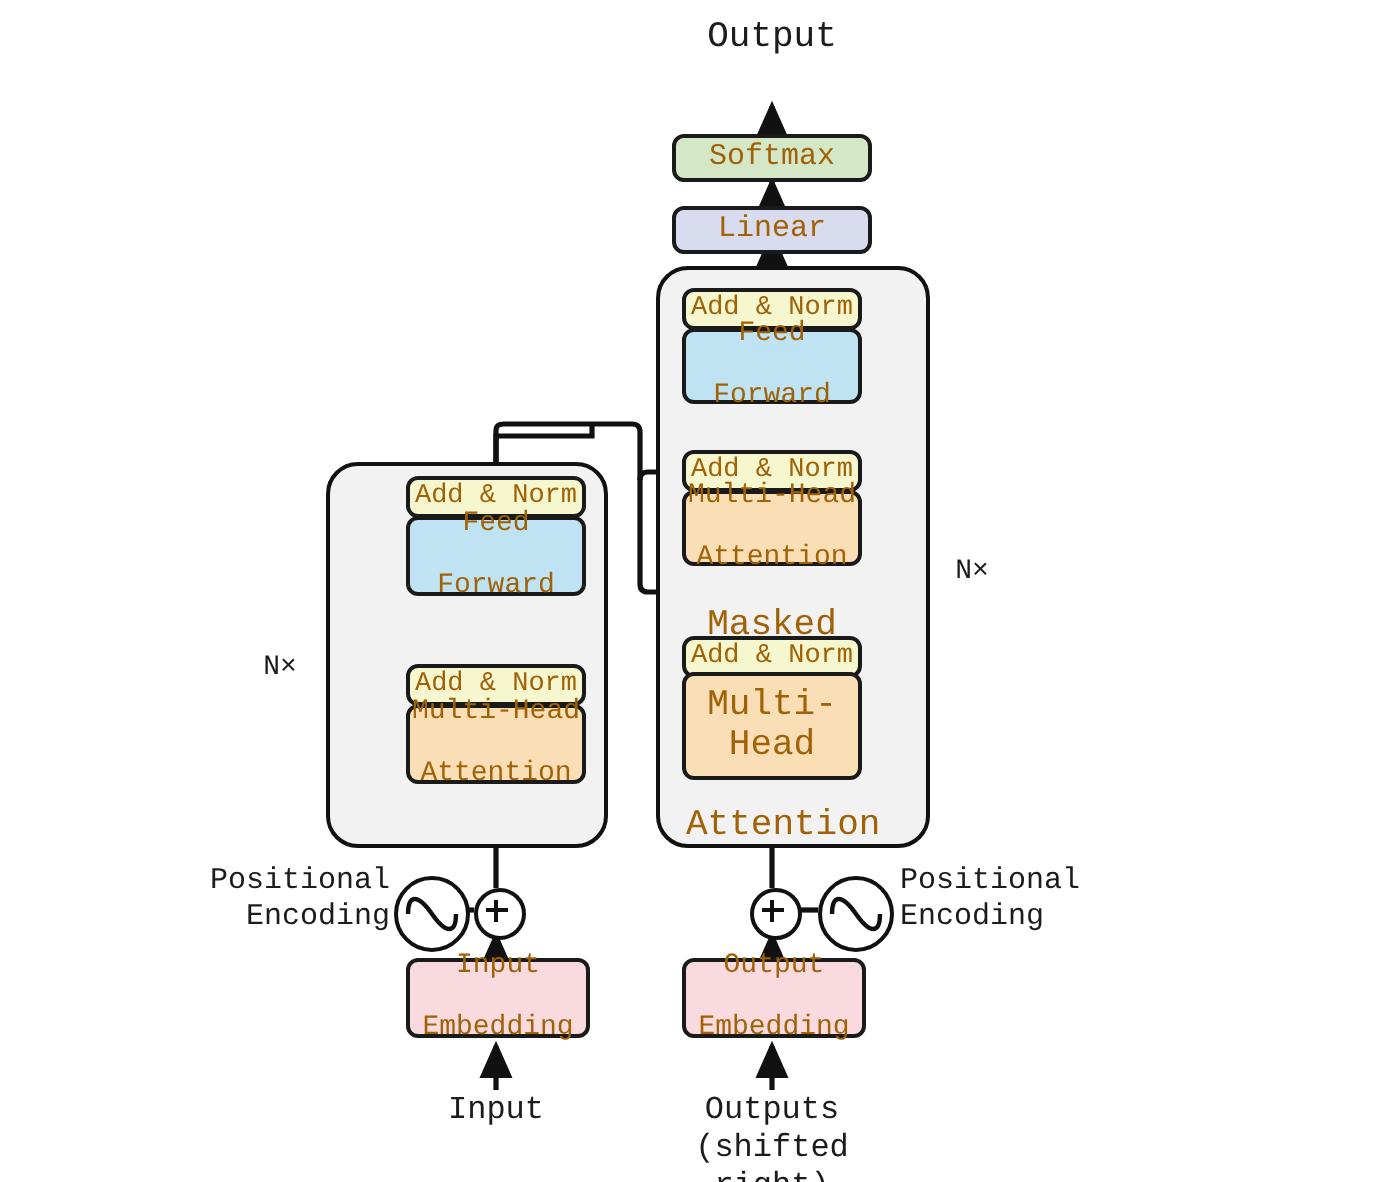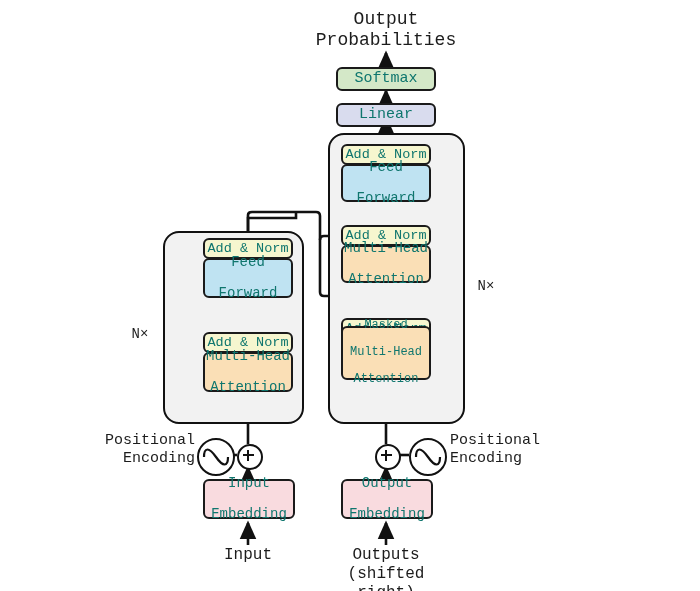--- a/index.html
+++ b/index.html
@@ -2,21 +2,21 @@
 <html><head>
 <meta charset="utf-8">
 <style>
   html,body{margin:0;padding:0;background:#ffffff;}
   #canvas{position:relative;width:700px;height:591px;background:#ffffff;
           font-family:Liberation Mono, monospace;}
   svg#wires{position:absolute;left:0;top:0;width:700px;height:591px;}
 
   .box{position:absolute;box-sizing:border-box;border:2.2px solid #1a1a1a;
        border-radius:6px;display:flex;align-items:center;justify-content:center;
-       text-align:center;color:#0f766e;line-height:1.12;z-index:5;}
+       text-align:center;color:#a16207;line-height:1.12;z-index:5;}
   .box span{display:block;width:100%;}
 
   .container{position:absolute;box-sizing:border-box;border:2.6px solid #111;
              border-radius:16px;background:#f2f2f2;z-index:1;}
 
   .lbl{position:absolute;color:#1c1c1c;text-align:center;line-height:1.18;z-index:6;}
   .lbl.left{text-align:right;}
   .lbl.rightal{text-align:left;}
 
   .pe{position:absolute;width:34px;height:34px;border-radius:50%;
@@ -105,21 +105,20 @@
 
       <path d="M386,67 L386,53" marker-end="url(#ah)"></path>
     </g>
   </svg>
 
   <div class="container" style="left:163px;top:231px;width:141px;height:193px;"></div>
   <div class="container" style="left:328px;top:133px;width:137px;height:291px;"></div>
 
   <div class="lbl" style="left:286px;top:9px;width:200px;font-size:18px;">
     <div>Output</div>
-    <div>Probabilities</div>
   </div>
 
   <div class="box" style="left:336px;top:67px;width:100px;height:24px;background:#d4e8c8;font-size:15px;">
     <span>Softmax</span>
   </div>
   <div class="box" style="left:336px;top:103px;width:100px;height:24px;background:#d9dcee;font-size:15px;">
     <span>Linear</span>
   </div>
 
   <div class="box" style="left:341px;top:144px;width:90px;height:21px;background:#f6f6cf;font-size:13.5px;">
@@ -138,21 +137,21 @@
   <div class="box" style="left:341px;top:245px;width:90px;height:38px;background:#fadfb6;font-size:14px;">
     <span>
       <span>Multi-Head</span><br>
       <span>Attention</span>
     </span>
   </div>
 
   <div class="box" style="left:341px;top:318px;width:90px;height:21px;background:#f6f6cf;font-size:13.5px;">
     <span>Add &amp; Norm</span>
   </div>
-  <div class="box" style="left:341px;top:326px;width:90px;height:54px;background:#fadfb6;font-size:12px;">
+  <div class="box" style="left:341px;top:336px;width:90px;height:54px;background:#fadfb6;font-size:18px;">
     <span>
       <span>Masked</span><br>
       <span>Multi-Head</span><br>
       <span>Attention</span>
     </span>
   </div>
 
   <div class="box" style="left:203px;top:238px;width:90px;height:21px;background:#f6f6cf;font-size:13.5px;">
     <span>Add &amp; Norm</span>
   </div>

